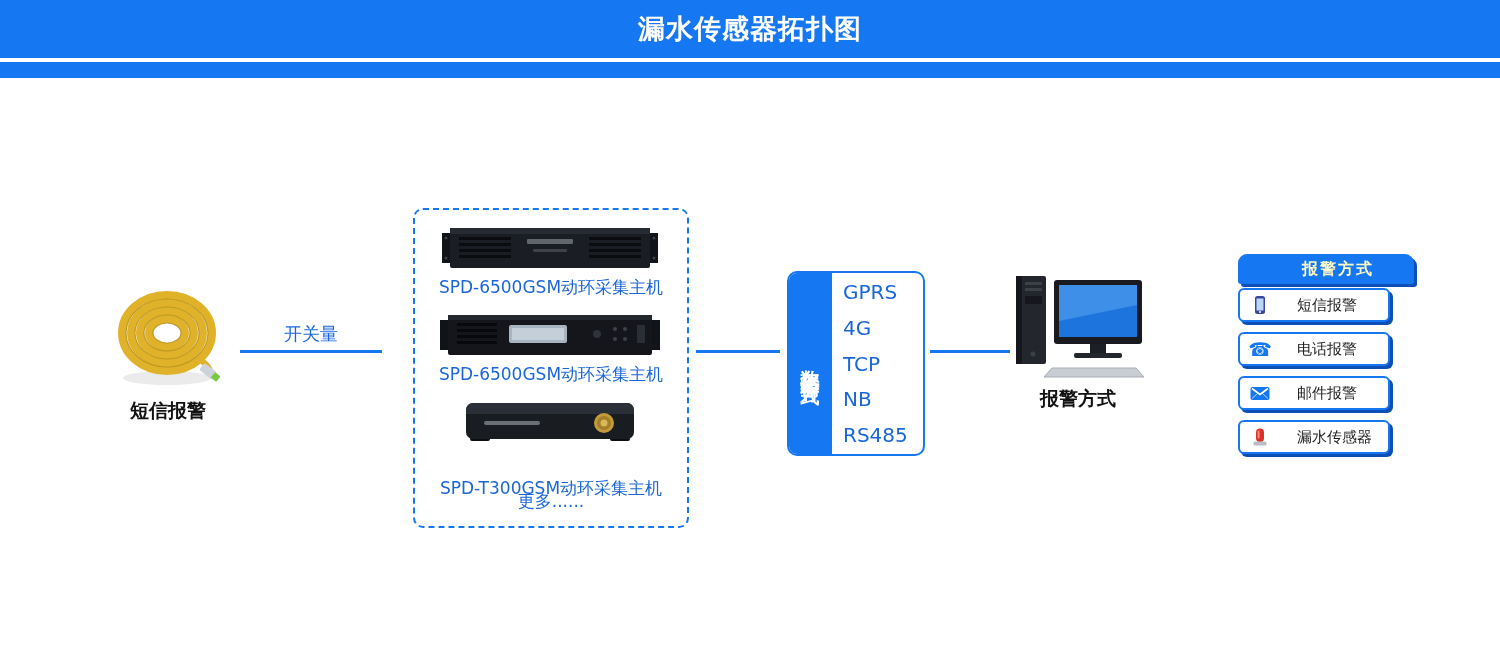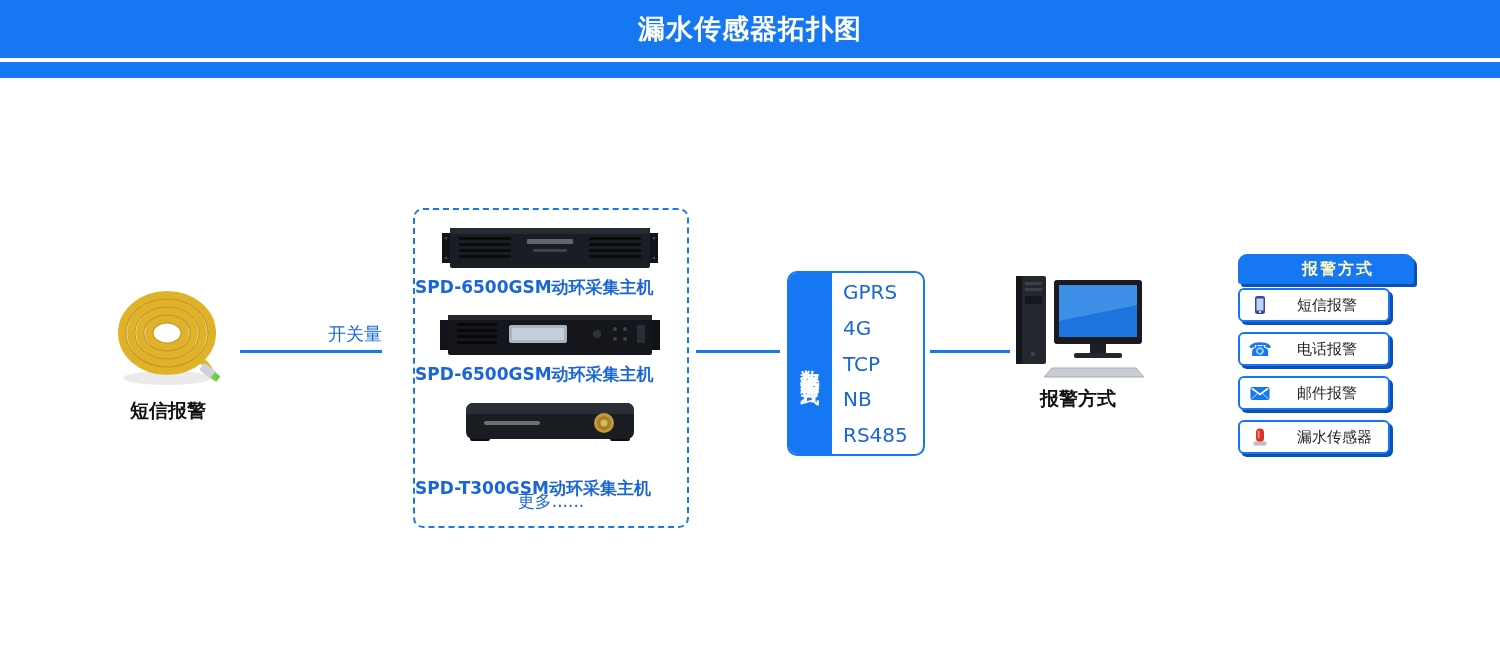--- a/index.html
+++ b/index.html
@@ -9,29 +9,29 @@
   }
   
   .top-bar{position:absolute;left:0;top:0;width:1500px;height:58px;background:#1577f2;}
   .top-bar h1{margin:0;line-height:58px;text-align:center;color:#ffffff;font-size:27px;font-weight:600;letter-spacing:1px;}
   .accent-strip{position:absolute;left:0;top:62px;width:1500px;height:16px;background:#1577f2;}
   
   .h-line{position:absolute;height:3px;background:#1577f2;}
   
   .sensor-img{position:absolute;left:110px;top:286px;width:115px;height:102px;}
   .sensor-label{position:absolute;left:88px;top:398px;width:160px;font-size:19px;font-weight:600;color:#111;text-align:center;}
-  .signal-label{position:absolute;left:240px;top:322px;width:142px;font-size:18px;text-align:right;color:#1a66d9;}
+  .signal-label{position:absolute;left:240px;top:322px;width:142px;font-size:18px;text-align:center;color:#1a66d9;}
   .line1{left:240px;top:350px;width:142px;}
   
   .hosts-box{position:absolute;left:413px;top:208px;width:272px;height:316px;border:2px dashed #1577f2;border-radius:10px;}
   .hosts-box .dev{position:absolute;}
   .dev1{left:26px;top:13px;}
   .dev2{left:24px;top:101px;}
   .dev3{left:49px;top:187px;}
-  .dev-label{position:absolute;left:0;width:100%;font-size:17px;font-weight:700;color:#1a66d9;}
+  .dev-label{position:absolute;left:0;width:100%;text-align:center;font-size:17px;font-weight:400;color:#1a66d9;}
   .dev-label-1{top:66px;}
   .dev-label-2{top:153px;}
   .dev-label-3{top:239px;margin-top:28px;}
   .more-label{position:absolute;left:0;top:280px;width:100%;text-align:center;font-size:17px;color:#1a66d9;}
   .line2{left:696px;top:350px;width:84px;}
   
   .trans-box{position:absolute;left:787px;top:271px;width:134px;height:181px;border:2px solid #1577f2;border-radius:10px;background:#fff;overflow:hidden;}
   .trans-side{position:absolute;left:0;top:0;bottom:0;width:43px;background:#1577f2;color:#fff;font-size:19px;font-weight:700;
     writing-mode:vertical-lr;text-orientation:upright;text-align:center;line-height:43px;letter-spacing:3px;}
   .trans-protocols{position:absolute;left:43px;right:4px;top:7px;bottom:7px;display:flex;flex-direction:column;justify-content:space-between;padding-left:11px;}

